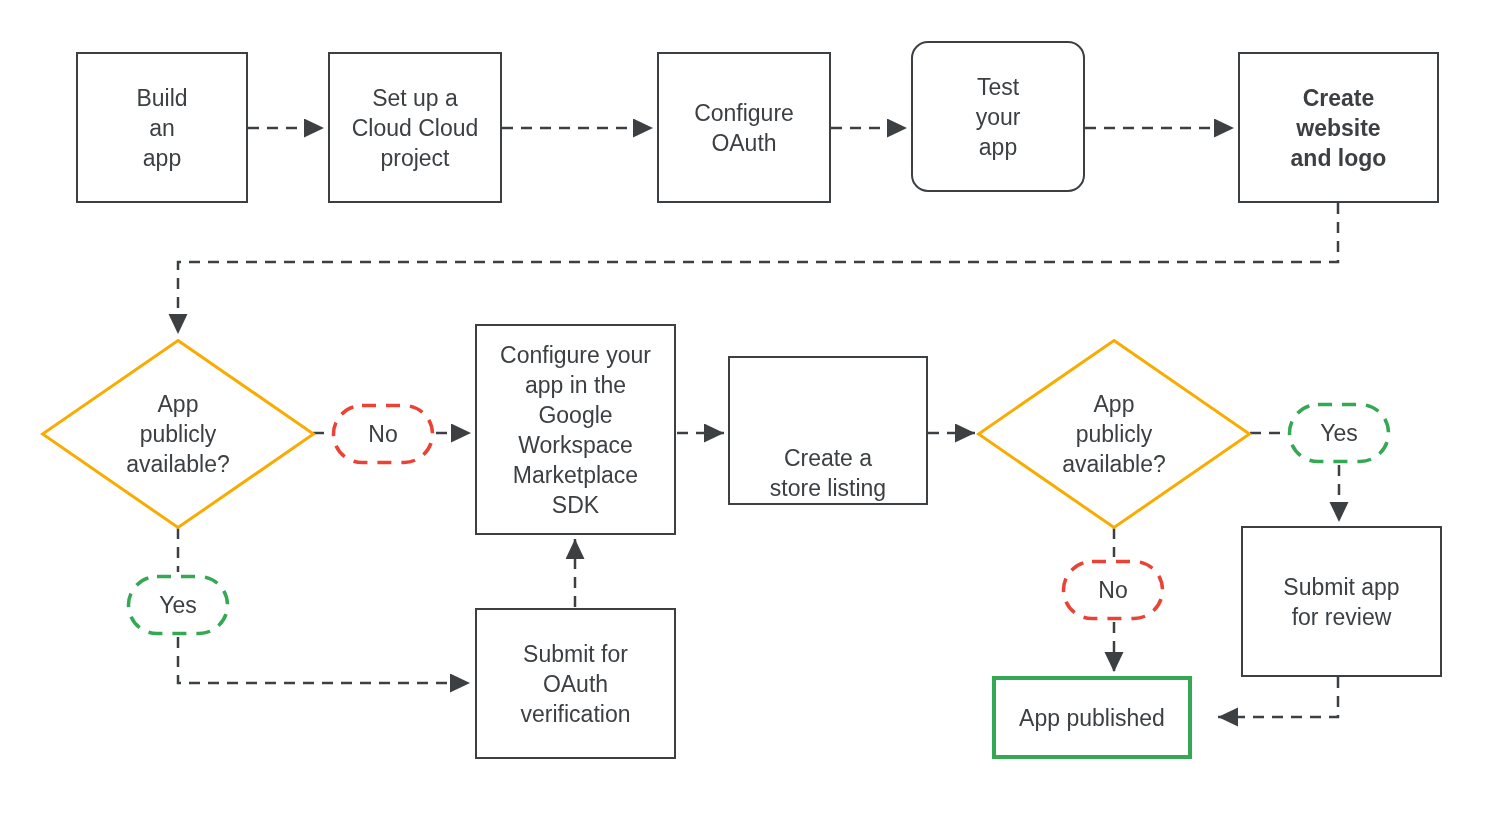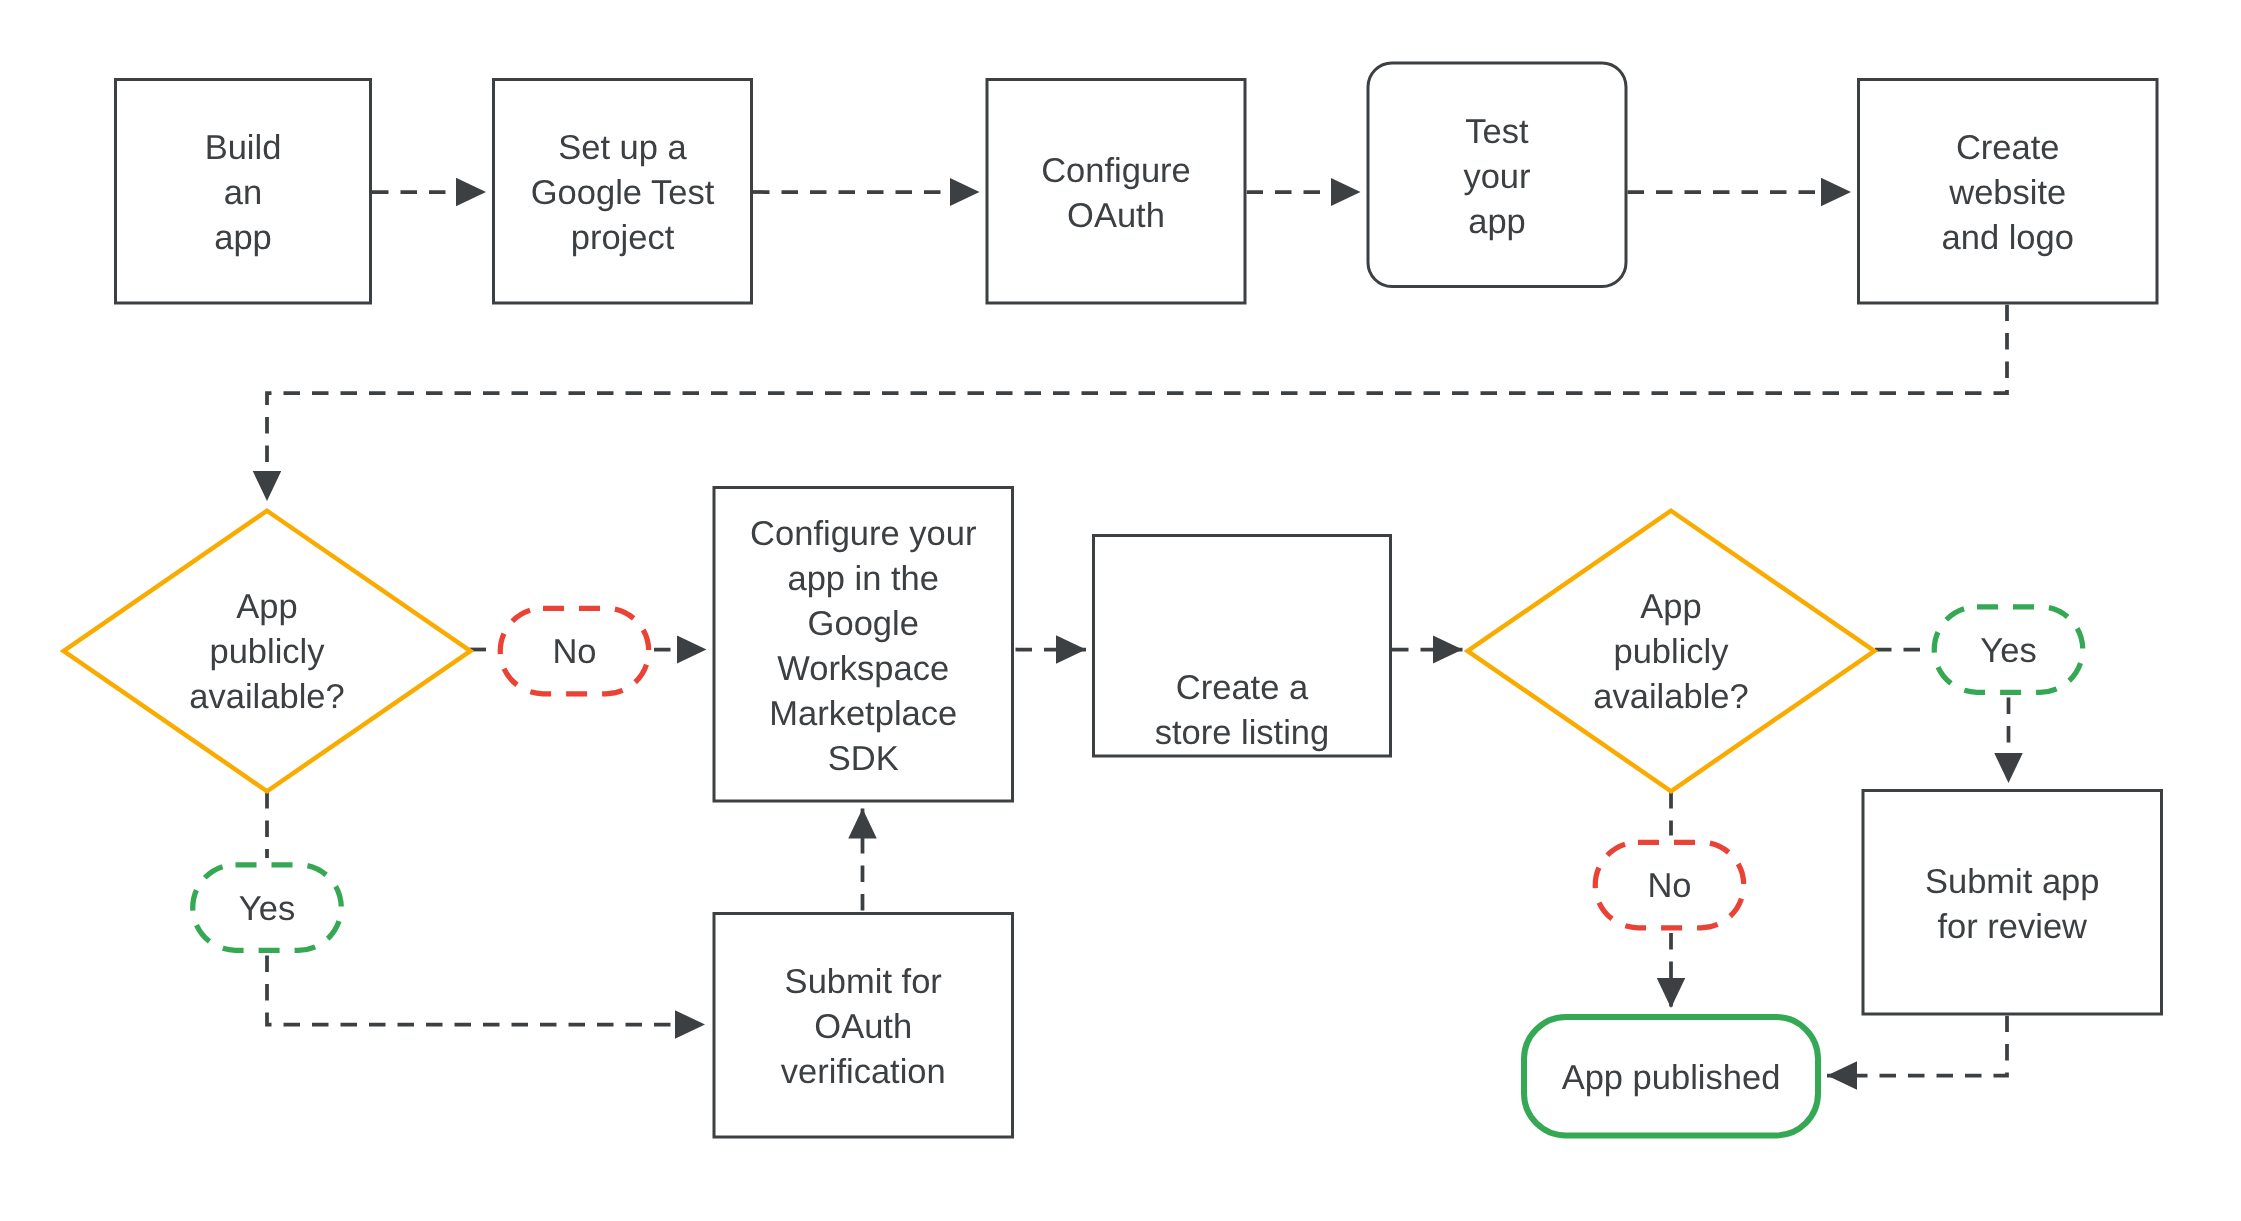--- a/index.html
+++ b/index.html
@@ -68,36 +68,36 @@
   </svg>
 
   <div class="node box" style="left:76px;top:52px;width:172px;height:151px;">
     <span class="lbl">Build
 an
 app</span>
   </div>
 
   <div class="node box" style="left:328px;top:52px;width:174px;height:151px;">
     <span class="lbl">Set up a
-Google Test
+Cloud Cloud
 project</span>
   </div>
 
   <div class="node box" style="left:657px;top:52px;width:174px;height:151px;text-align:center;">
     <span class="lbl">Configure
 OAuth</span>
   </div>
 
   <div class="node box" style="left:911px;top:41px;width:174px;height:151px;border-radius:17px;">
     <span class="lbl">Test
 your
 app</span>
   </div>
 
-  <div class="node box" style="left:1238px;top:52px;width:201px;height:151px;">
+  <div class="node box" style="left:1238px;top:52px;width:201px;height:151px;font-weight:bold;">
     <span class="lbl">Create
 website
 and logo</span>
   </div>
 
   <div class="node shape-node" style="left:40px;top:338px;width:276px;height:192px;">
     <svg viewBox="0 0 276 192">
       <polygon points="138,2.5 273.5,96 138,189.5 2.5,96" fill="#ffffff" stroke="#F9AB00" stroke-width="3"></polygon>
     </svg>
     <span class="lbl">App
@@ -160,17 +160,17 @@
       <rect x="2.5" y="2.5" width="99" height="57" rx="28.5" fill="#ffffff" stroke="#EA4335" stroke-width="3.5" stroke-dasharray="14 10"></rect>
     </svg>
     <span class="lbl">No</span>
   </div>
 
   <div class="node box" style="left:1241px;top:526px;width:201px;height:151px;">
     <span class="lbl">Submit app
 for review</span>
   </div>
 
-  <div class="node terminal" style="left:1014px;top:676px;width:200px;height:83px;border-radius:30px;">
+  <div class="node terminal" style="left:992px;top:676px;width:200px;height:83px;">
     <span class="lbl">App published</span>
   </div>
 
 </div>
 
 </body></html>

